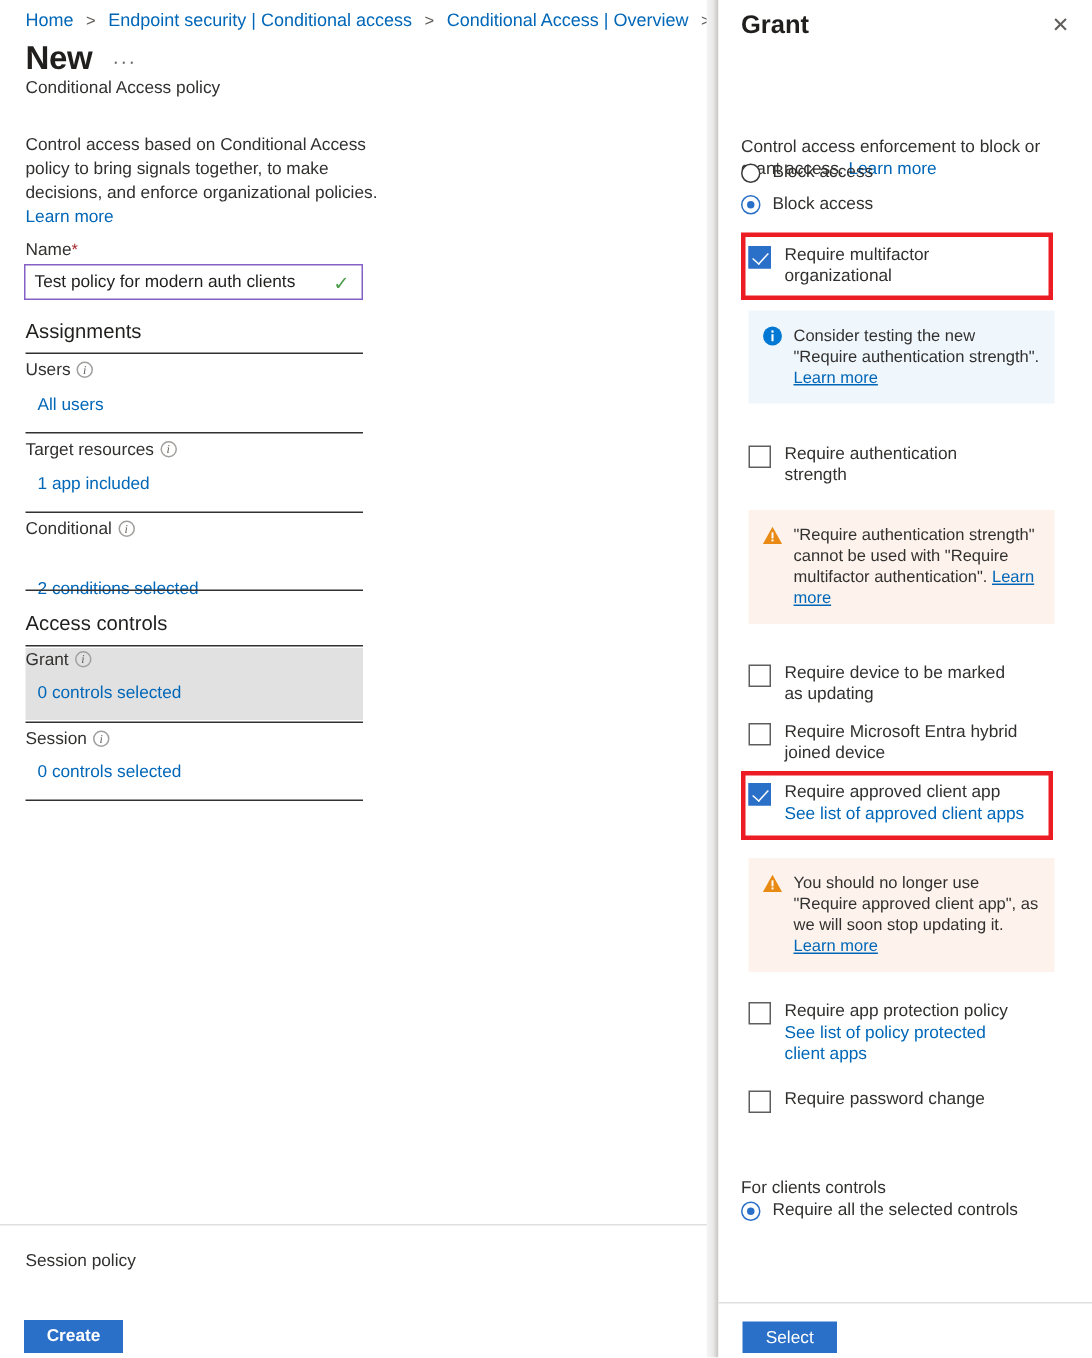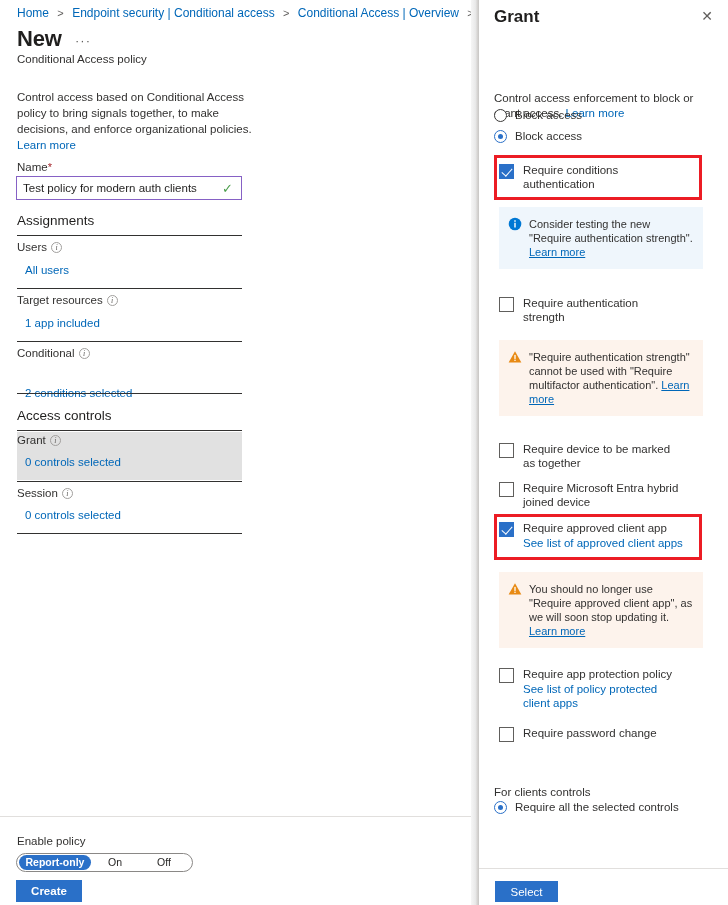--- a/index.html
+++ b/index.html
@@ -263,26 +263,21 @@
     <div class="row-value" style="top:456px">0 controls selected</div>
     <div class="hr" style="top:481px"></div>
 
     <div class="row-label" style="top:487px">
       <span>Session</span><span class="info-ico">i</span>
     </div>
     <div class="row-value" style="top:509px">0 controls selected</div>
     <div class="hr" style="top:533px"></div>
 
     <div class="footer-div"></div>
-    <div class="enable-label">Enable policy</div>
-    <div class="seg">
-      <div class="opt o1 active">Report-only</div>
-      <div class="opt o2">On</div>
-      <div class="opt o3">Off</div>
-    </div>
+    <div class="enable-label">Session policy</div>
     <div class="create-btn">Create</div>
   </div>
 
   <div class="splitter"></div>
 
   <div class="right-panel">
     <div class="panel-title">Grant</div>
     <div class="close-x">✕</div>
 
     <div class="panel-desc">
@@ -293,21 +288,21 @@
       <span class="radio"></span>
       <span class="txt">Block access</span>
     </div>
     <div class="radio-row" style="top:130px">
       <span class="radio sel"></span>
       <span class="txt">Block access</span>
     </div>
 
     <div class="chk-row" style="top:164px">
       <span class="chk on"></span>
-      <span class="chk-label">Require conditions authentication</span>
+      <span class="chk-label">Require multifactor organizational</span>
     </div>
 
     <div class="msgbox info" style="top:207px">
       <div class="body">
         <svg class="msg-ico" viewBox="0 0 16 16">
           <circle cx="8" cy="8" r="7.2" fill="#0078d4"></circle>
           <rect x="7.2" y="6.6" width="1.6" height="5.4" fill="#fff"></rect>
           <rect x="7.2" y="3.7" width="1.6" height="1.8" fill="#fff"></rect>
         </svg>
         <span>Consider testing the new "Require authentication strength". </span><a class="lm">Learn more</a>
@@ -325,21 +320,21 @@
           <path d="M8 1.4 L15.3 14.4 L0.7 14.4 Z" fill="#e88a14"></path>
           <rect x="7.25" y="5.6" width="1.5" height="4.6" fill="#fff"></rect>
           <rect x="7.25" y="11" width="1.5" height="1.5" fill="#fff"></rect>
         </svg>
         <span>"Require authentication strength" cannot be used with "Require multifactor authentication". </span><a class="lm">Learn more</a>
       </div>
     </div>
 
     <div class="chk-row" style="top:443px">
       <span class="chk"></span>
-      <span class="chk-label">Require device to be marked as together</span>
+      <span class="chk-label">Require device to be marked as updating</span>
     </div>
 
     <div class="chk-row" style="top:482px">
       <span class="chk"></span>
       <span class="chk-label" style="width:162px">Require Microsoft Entra hybrid joined device</span>
     </div>
 
     <div class="chk-row" style="top:522px">
       <span class="chk on"></span>
       <span class="chk-label" style="width:150px">Require approved client app</span>

